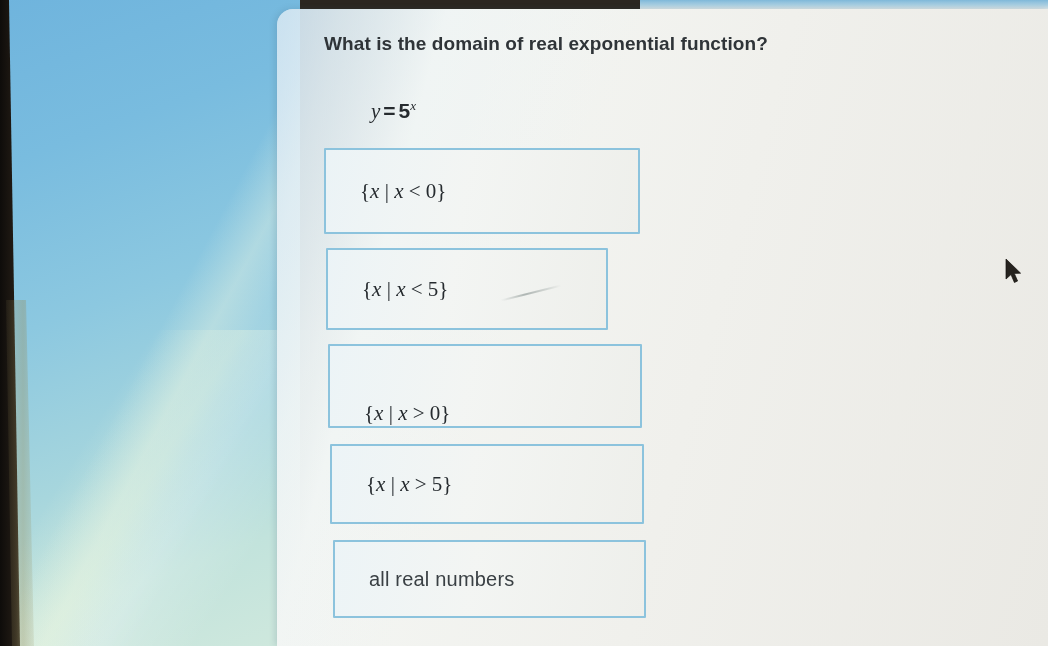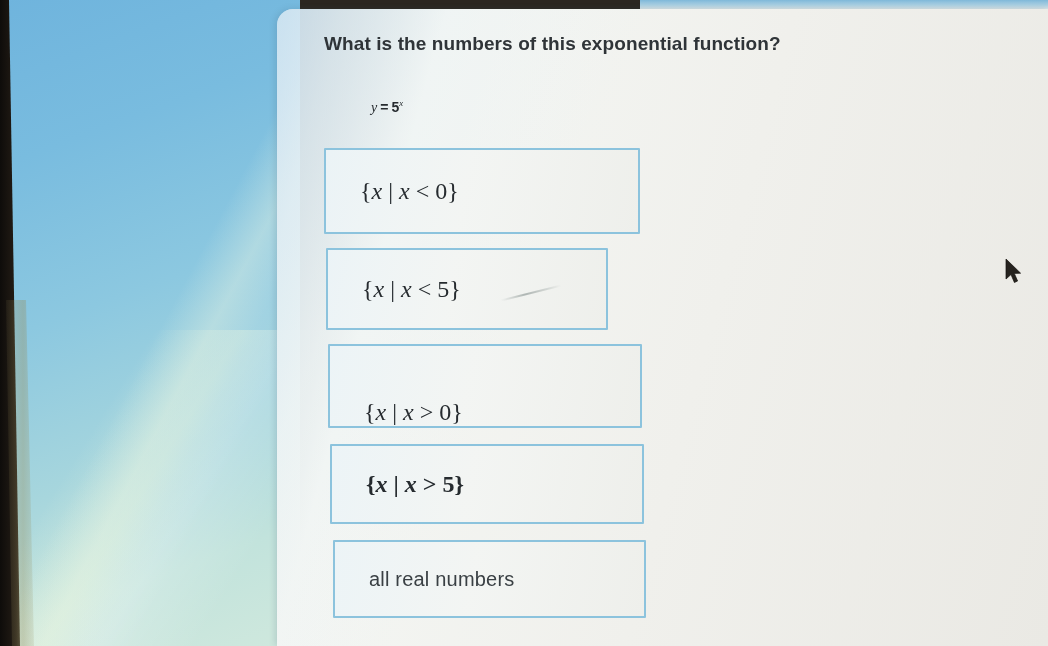--- a/index.html
+++ b/index.html
@@ -118,58 +118,58 @@
     width: 620px;
     font-size: 19px;
     font-weight: bold;
     color: #2f3438;
     letter-spacing: 0.1px;
     white-space: nowrap;
   }
   #equation {
     position: absolute;
     left: 371px; top: 98px;
-    font-size: 14px;
+    font-size: 21px;
     color: #262b2f;
     font-family: "Liberation Serif", serif;
   }
   #equation .var { font-style: italic; }
   #equation .op { font-family: "Liberation Sans", sans-serif; font-weight: bold; padding: 0 3px; }
   #equation .base { font-weight: bold; font-family: "Liberation Sans", sans-serif; }
   #equation sup { font-size: 0.62em; font-style: italic; }
 
   
   .option {
     position: absolute;
     box-sizing: border-box;
     border: 2px solid #8cc3dd;
     background: linear-gradient(100deg, rgba(236,244,247,0.92) 0%, rgba(243,245,243,0.95) 45%, rgba(238,239,235,0.95) 100%);
     display: flex;
     align-items: center;
     border-radius: 1px;
   }
   .option-label {
-    font-size: 24px;
+    font-size: 21px;
     color: #262b2f;
     font-family: "Liberation Serif", serif;
     padding-left: 34px;
     white-space: nowrap;
   }
   .option-label .v { font-style: italic; }
   .option-label.words {
     font-family: "Liberation Sans", sans-serif;
     font-size: 20px;
     color: #3a4044;
     letter-spacing: 0.2px;
   }
 
   #opt1 { left: 324px; top: 148px; width: 316px; height: 86px; }
   #opt2 { left: 326px; top: 248px; width: 282px; height: 82px; }
   #opt3 { left: 328px; top: 344px; width: 314px; height: 84px; align-items: flex-end; }
-  #opt4 { left: 330px; top: 444px; width: 314px; height: 80px; font-weight: bold; }
+  #opt4 { left: 330px; top: 444px; width: 314px; height: 80px; }
   #opt5 { left: 333px; top: 540px; width: 313px; height: 78px; }
 
   
   #scratch {
     position: absolute;
     left: 500px; top: 292px;
     width: 62px; height: 2px;
     background: linear-gradient(90deg, rgba(140,150,150,0.0) 0%, rgba(120,132,130,0.55) 40%, rgba(150,160,158,0.35) 75%, rgba(160,170,168,0) 100%);
     transform: rotate(-14deg);
     filter: blur(0.6px);
@@ -196,21 +196,21 @@
   <div id="paper-top-blue"></div>
   <div class="paper-smudge" style="left:905px; top:36px; width:60px; height:10px;"></div>
   <div class="paper-smudge" style="left:980px; top:38px; width:40px; height:9px;"></div>
   <div class="paper-smudge" style="left:852px; top:328px; width:14px; height:8px;"></div>
   <div class="paper-line" style="left:968px; top:512px; width:2px; height:134px; transform:rotate(3deg); filter:blur(1px);"></div>
   <div class="paper-line" style="left:880px; top:560px; width:2px; height:86px; transform:rotate(-18deg); filter:blur(1px);"></div>
 
   <div id="panel"></div>
   <div id="panel-sheen"></div>
 
-  <div id="question-title">What is the numbers of this exponential function?</div>
+  <div id="question-title">What is the domain of real exponential function?</div>
 
   <div id="equation">
     <span class="var">y</span><span class="op">=</span><span class="base">5</span><sup>x</sup>
   </div>
 
   <div id="opt1" class="option">
     <span class="option-label">{<span class="v">x</span> | <span class="v">x</span> &lt; 0}</span>
   </div>
   <div id="opt2" class="option">
     <span class="option-label">{<span class="v">x</span> | <span class="v">x</span> &lt; 5}</span>

